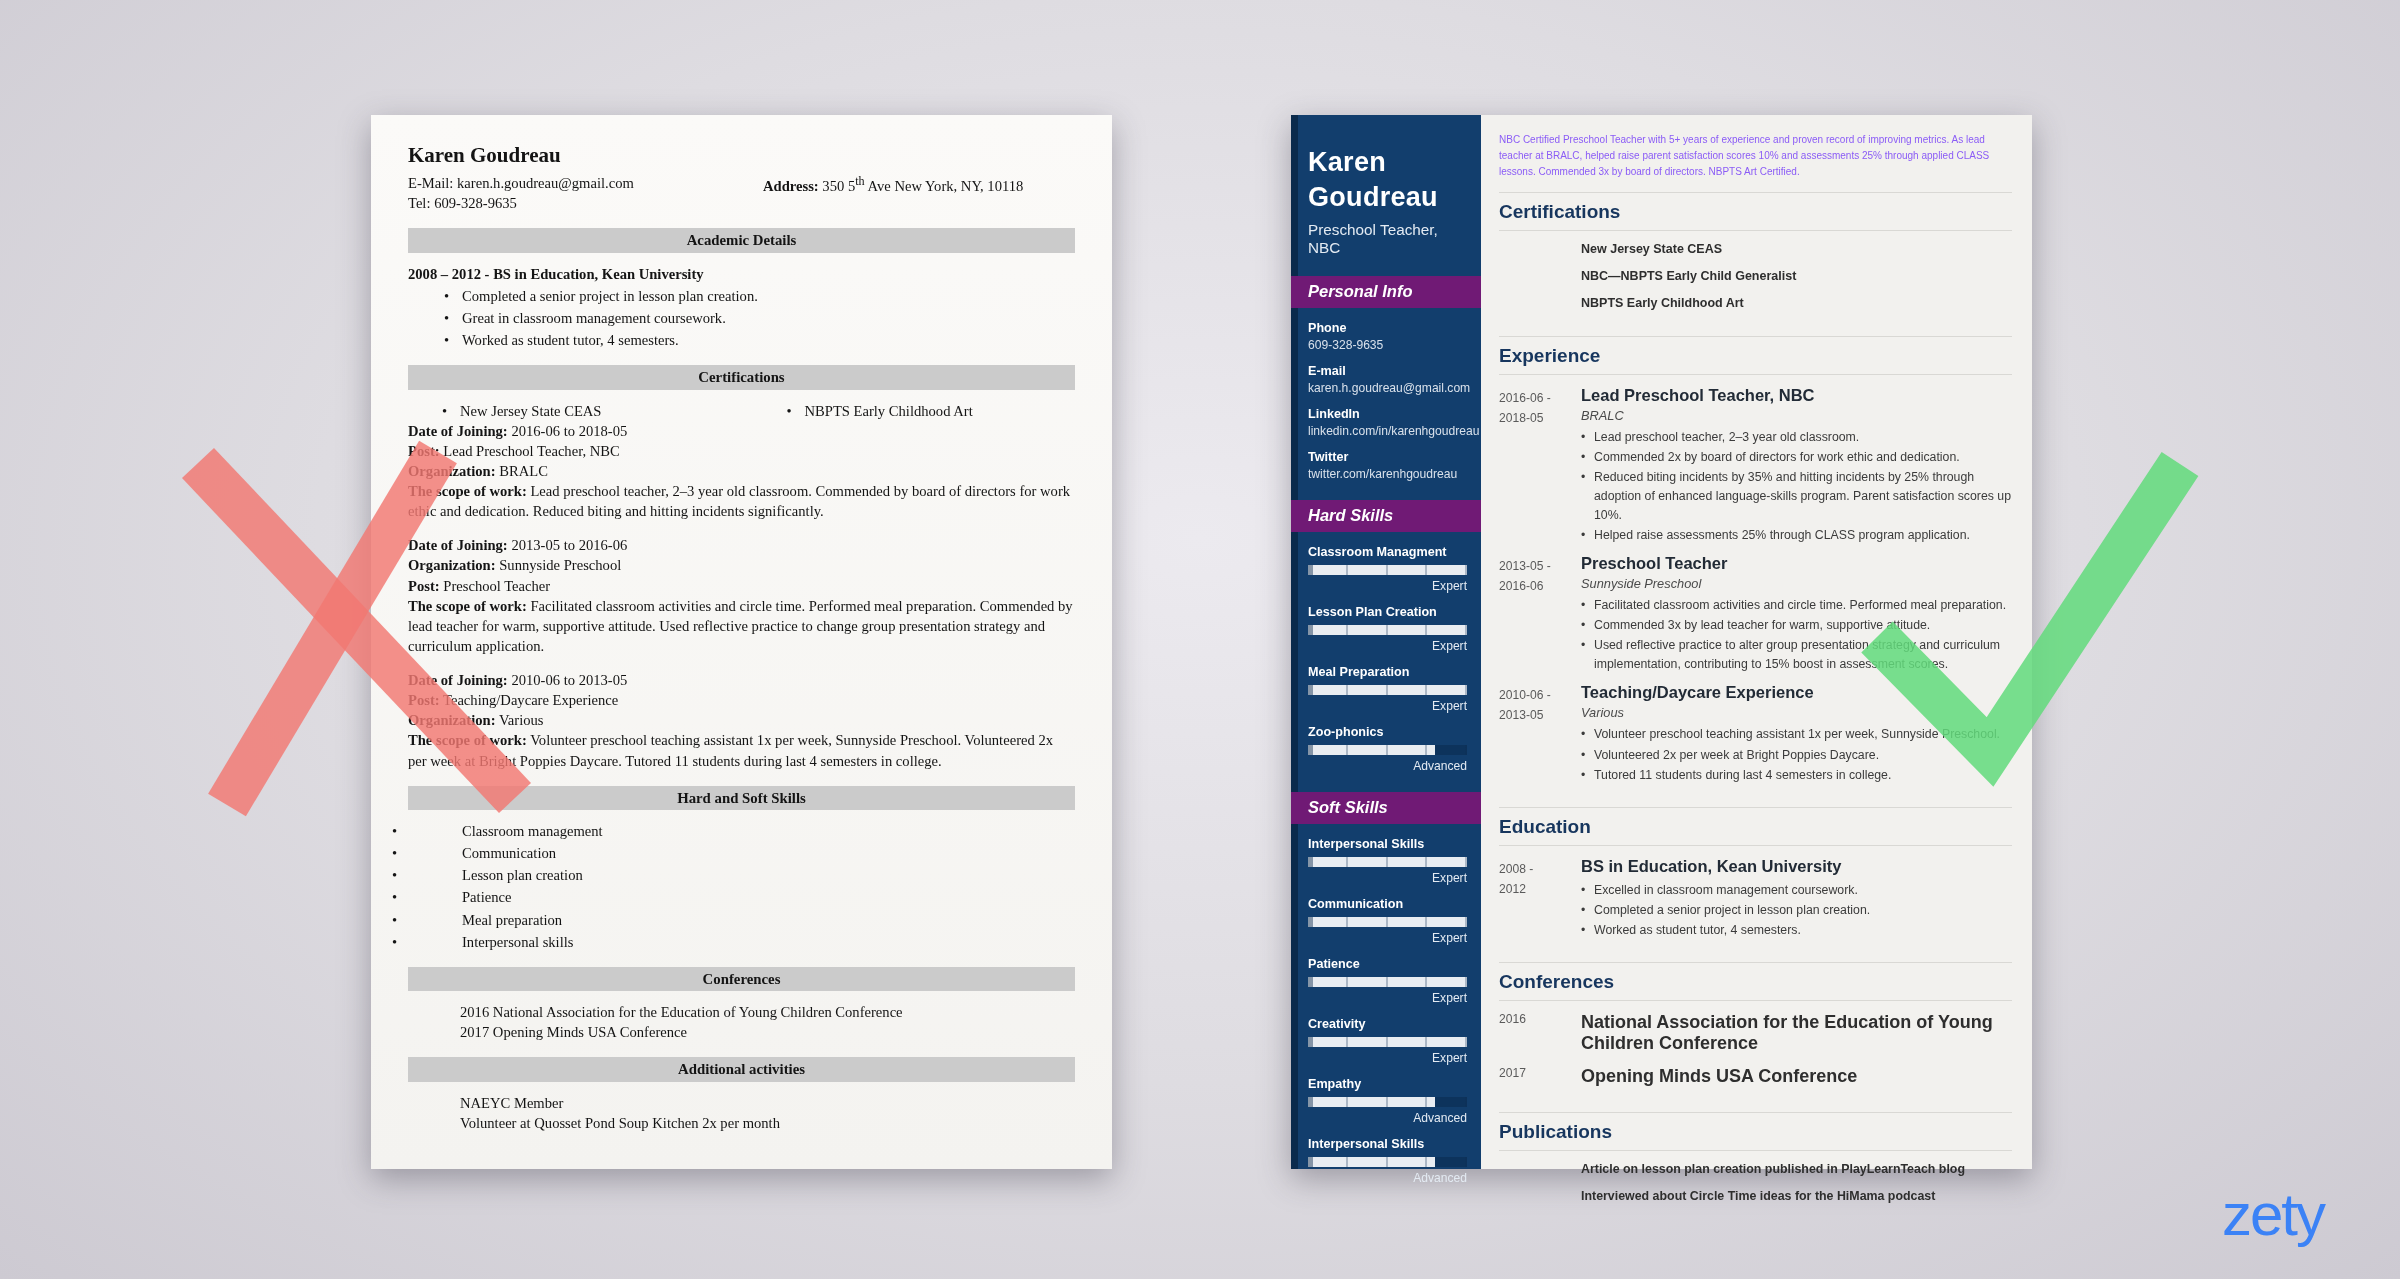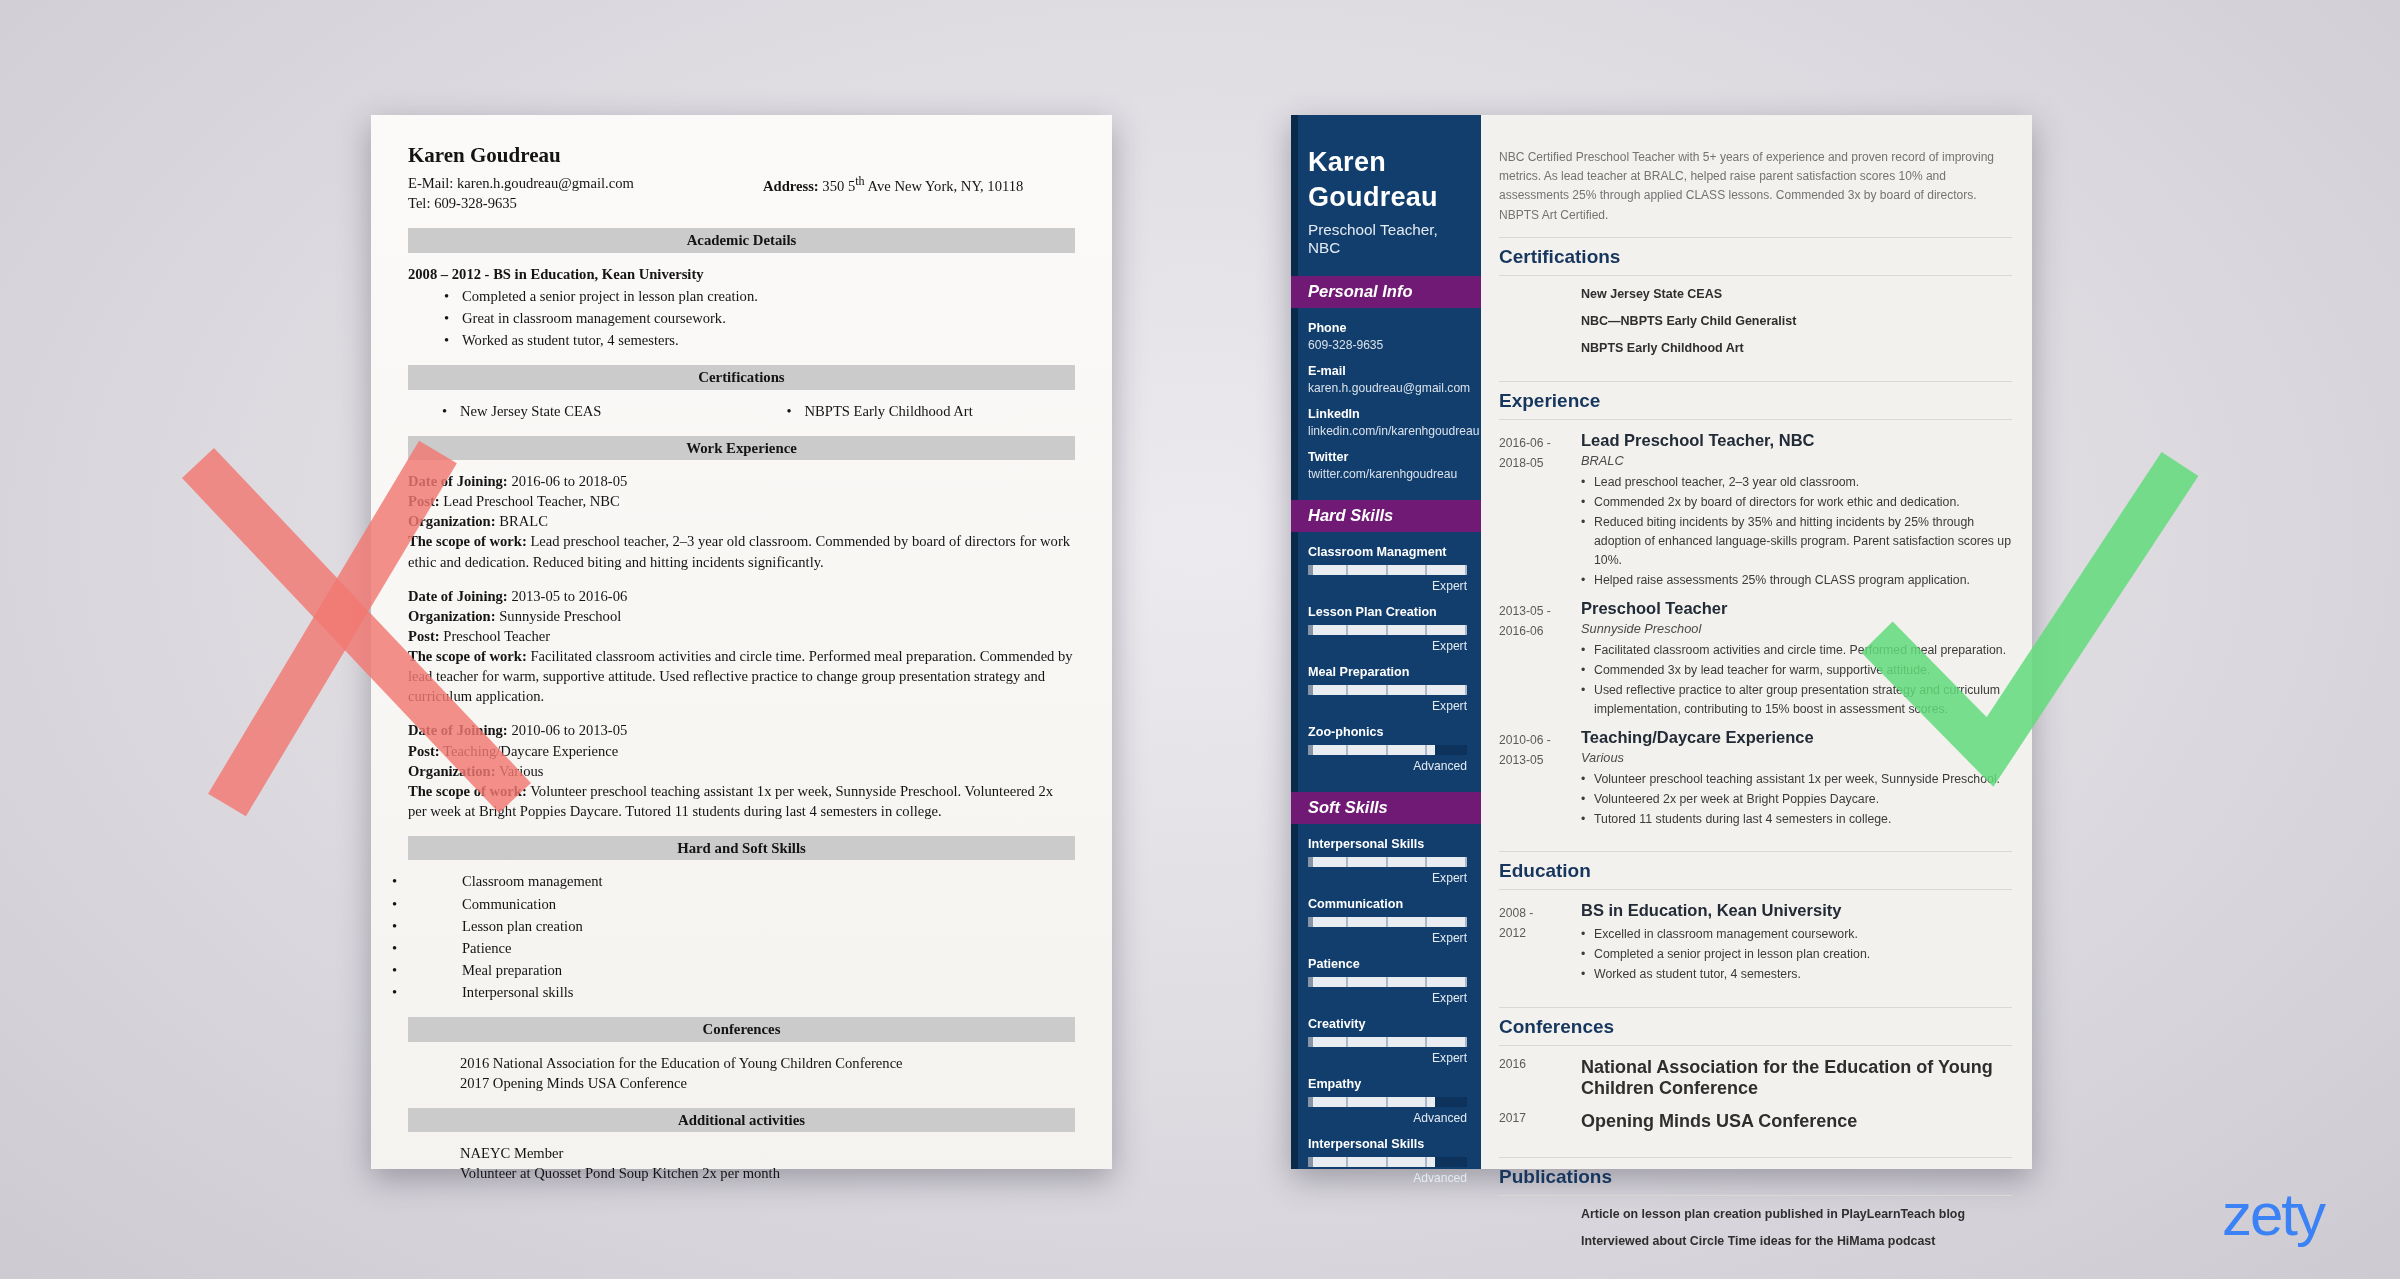--- a/index.html
+++ b/index.html
@@ -47,21 +47,21 @@
   .scontact .val{font-size:12.1px;color:#d9e1eb;}
   .skill{margin-bottom:12px;}
   .skill .sname{font-weight:bold;font-size:12.6px;}
   .bar{position:relative;height:10px;background:#0d335c;margin:6px 0 4px;}
   .bar-fill{height:100%;background:#e9edf2;position:relative;}
   .bar-segs{position:absolute;inset:0;
     background:repeating-linear-gradient(to right,transparent 0,transparent calc(25% - 2px),rgba(13,45,82,.28) calc(25% - 2px),rgba(13,45,82,.28) 25%);}
   .bar-fill::before{content:"";position:absolute;left:0;top:0;bottom:0;width:5px;background:rgba(10,42,76,.45);}
   .slevel{text-align:right;font-size:12.1px;color:#e4ebf3;}
   .main{flex:1;background:#f2f1ee;padding:17px 20px 14px 18px;box-sizing:border-box;color:#3b3b3b;}
-  .summary{font-size:12px;line-height:1.6;color:#737373;margin-top:16px;}
+  .summary{font-size:10px;line-height:1.6;color:#8b5cf6;}
   .msection{border-top:1px solid #d9d8d4;margin-top:12px;}
   .msection h2{font-size:19px;color:#17365e;margin:0;padding:8px 0 7px;border-bottom:1px solid #d9d8d4;font-weight:bold;font-family:inherit;}
   .mcontent{padding:11px 0 1px;}
   .indent{margin-left:82px;}
   .cert-item{font-weight:bold;font-size:12.5px;color:#2e2e2e;margin-bottom:13px;}
   .job{display:flex;margin-bottom:8px;}
   .jdate{width:82px;flex:none;font-size:12.1px;color:#5a5a5a;line-height:1.65;padding-top:3px;}
   .jbody{flex:1;}
   .jtitle{font-size:16.5px;font-weight:bold;color:#222b36;}
   .jcompany{font-style:italic;font-size:12.8px;color:#4a4a4a;margin:3px 0 5px;}
@@ -100,21 +100,20 @@
     <li>Great in classroom management coursework.</li>
     <li>Worked as student tutor, 4 semesters.</li>
   </ul>
 
   <div class="lband">Certifications</div>
   <div class="lcert-row">
     <div class="lcert-col c1">New Jersey State CEAS</div>
     <div class="lcert-col c2">NBPTS Early Childhood Art</div>
   </div>
 
-  <div class="lband">Work Experience</div>
 
   <div class="ljob">
     <div><b>Date of Joining:</b> <span>2016-06 to 2018-05</span></div>
     <div><b>Post:</b> <span>Lead Preschool Teacher, NBC</span></div>
     <div><b>Organization:</b> <span>BRALC</span></div>
     <div><b>The scope of work:</b> <span>Lead preschool teacher, 2–3 year old classroom. Commended by board of directors for work ethic and dedication. Reduced biting and hitting incidents significantly.</span></div>
   </div>
   <div class="ljob">
     <div><b>Date of Joining:</b> <span>2013-05 to 2016-06</span></div>
     <div><b>Organization:</b> <span>Sunnyside Preschool</span></div>

